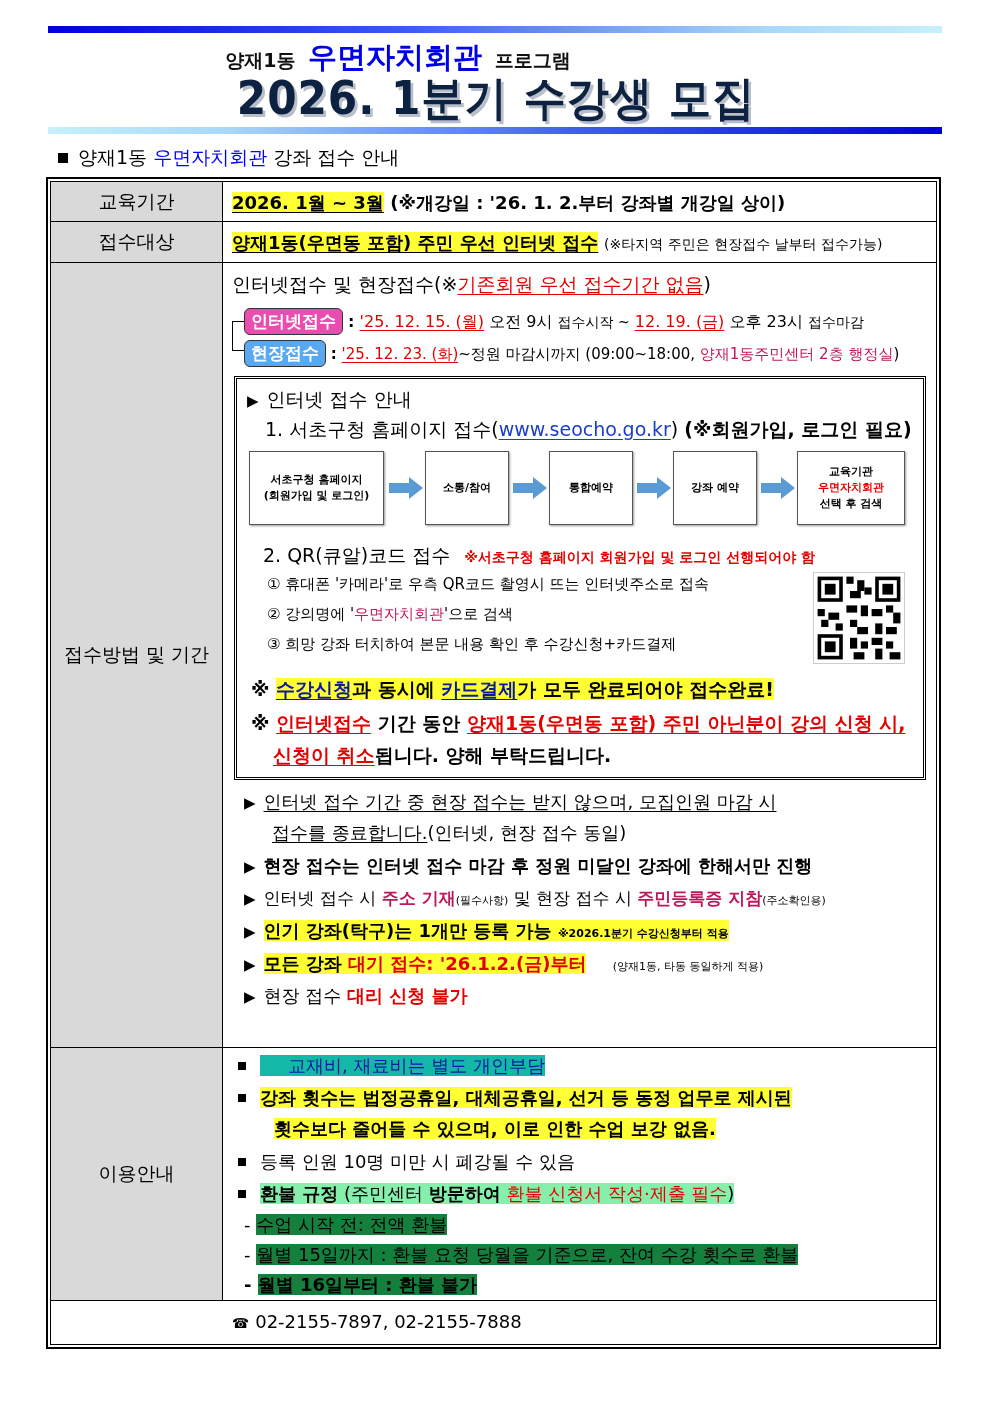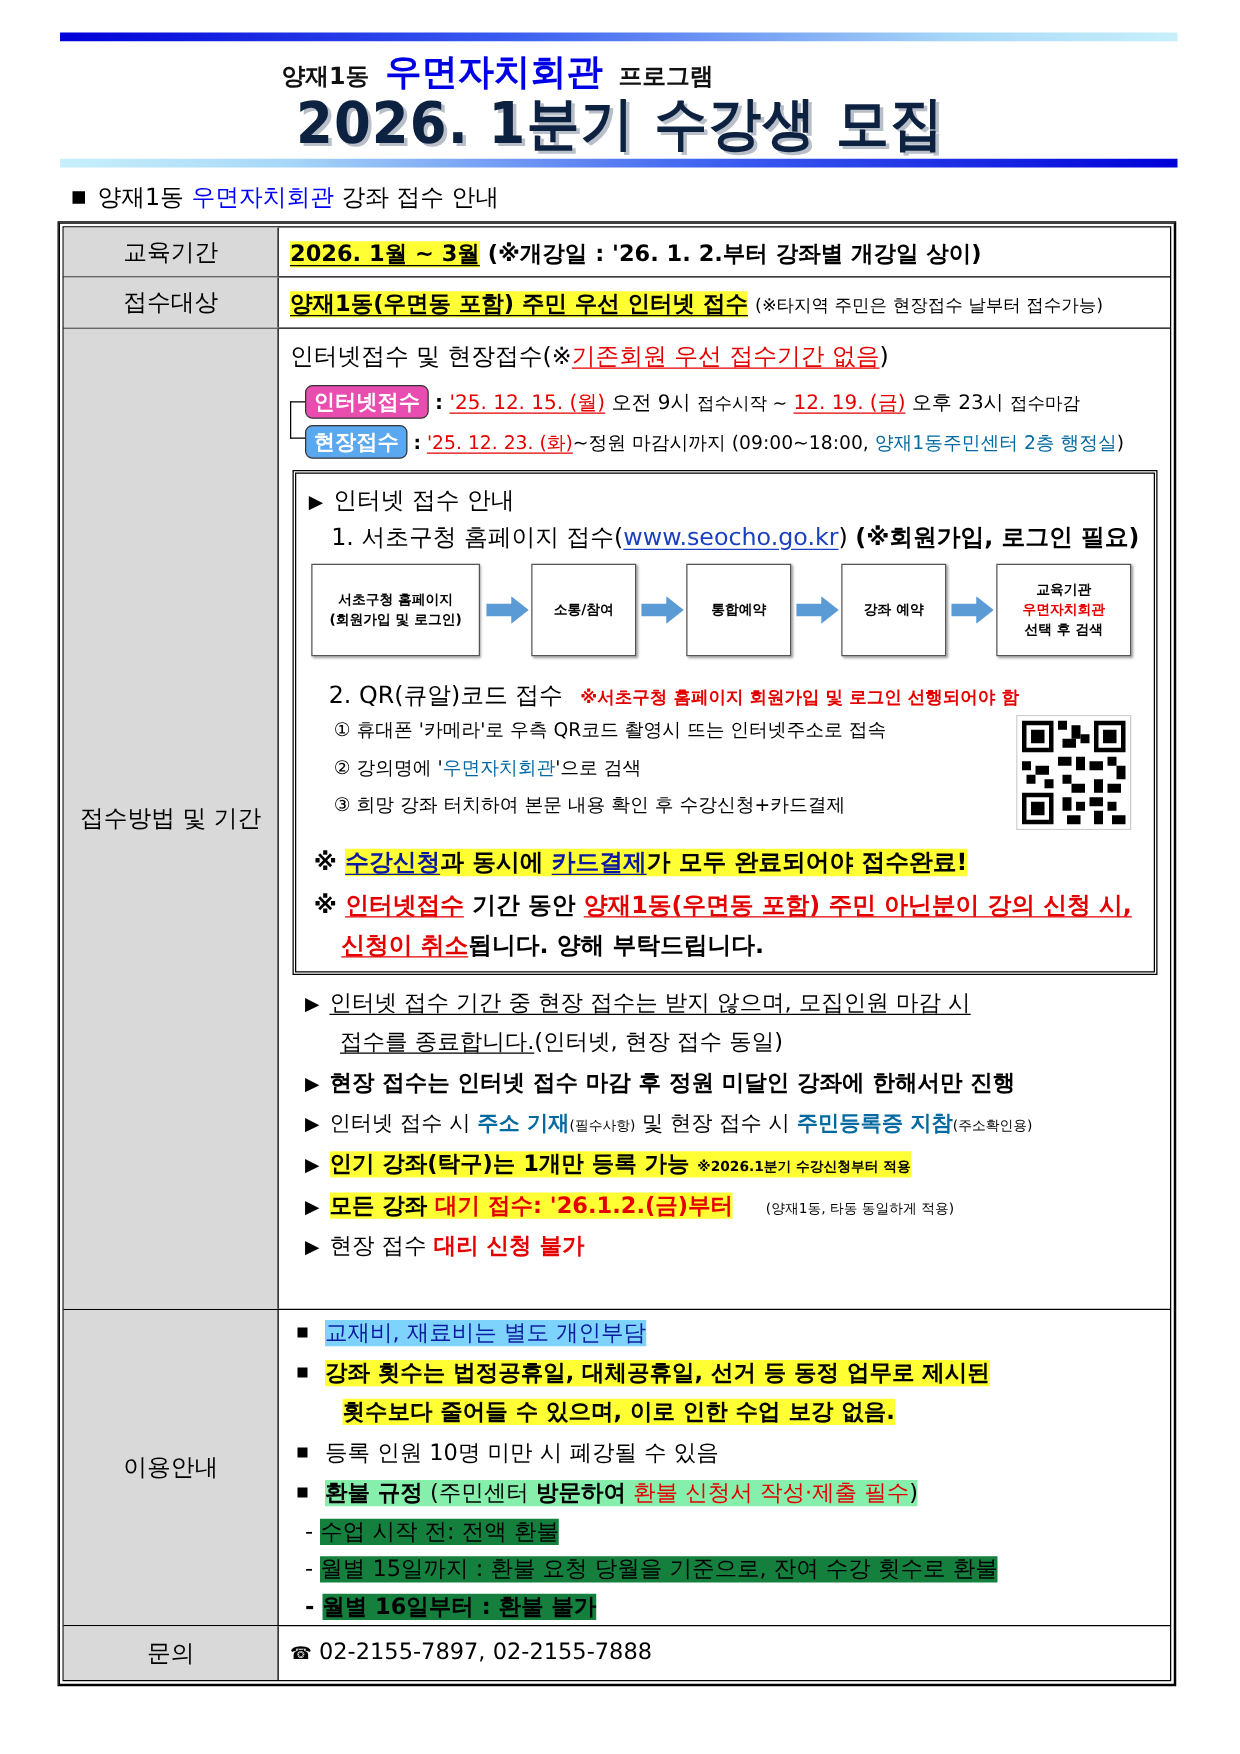--- a/index.html
+++ b/index.html
@@ -24,25 +24,25 @@
 
   .table { position: absolute; left: 47px; top: 178px; width: 893px; height: 1170px;
     border: 4px double #000; outline: 1px solid #000; }
   .row { position: absolute; left: 0; width: 100%; border-bottom: 1px solid #000; }
   .row.last { border-bottom: none; }
   .label { position: absolute; left: 0; top: 0; bottom: 0; width: 172px; background: #d9d9d9;
     border-right: 1px solid #000; display: flex; align-items: center; justify-content: center;
     font-size: 19px; }
   .content { position: absolute; left: 173px; right: 0; top: 0; bottom: 0; padding: 0 8px; }
   .hl-yellow { background: #ffff33; }
-  .hl-green { background: #7dd3fc; }
+  .hl-green { background: #14b8a6; padding-left: 28px; }
   .hl-peach { background: #86efac; }
   .hl-peach-light { background: #15803d; }
   .red { color: #e50000; }
-  .blue { color: #0369a1; }
+  .blue { color: #be185d; }
   .navy { color: #0a1aa0; }
   .b { font-weight: bold; }
   .u { text-decoration: underline; text-underline-offset: 3px; }
   .small { font-size: 14px; }
   .xs { font-size: 11px; }
 
   .line { position: absolute; left: 8px; white-space: nowrap; font-size: 18px; }
 
   .pill { display: inline-block; padding: 1px 6px; border-radius: 6px; color: #fff; font-weight: bold; font-size: 17px; border: 1px solid #333; }
   .pill.pink { background: #e94db0; }
@@ -278,21 +278,20 @@
       <div class="line" style="top:195px; left:20px; font-size:18px;">
         <span>-</span> <span class="hl-peach-light">월별 15일까지 : 환불 요청 당월을 기준으로, 잔여 수강 횟수로 환불</span>
       </div>
       <div class="line b" style="top:225px; left:20px; font-size:18px;">
         <span>-</span> <span class="hl-peach-light">월별 16일부터 : 환불 불가</span>
       </div>
     </div>
   </div>
 
   <div class="row last" style="top:1119px; height:43px;">
-    <div class="label">문의</div>
     <div class="content">
       <div class="line" style="top:10px; font-size:18px;">
         <span class="small">☎</span>
         <span>02-2155-7897,  02-2155-7888</span>
       </div>
     </div>
   </div>
 </div>
 
 </body></html>

